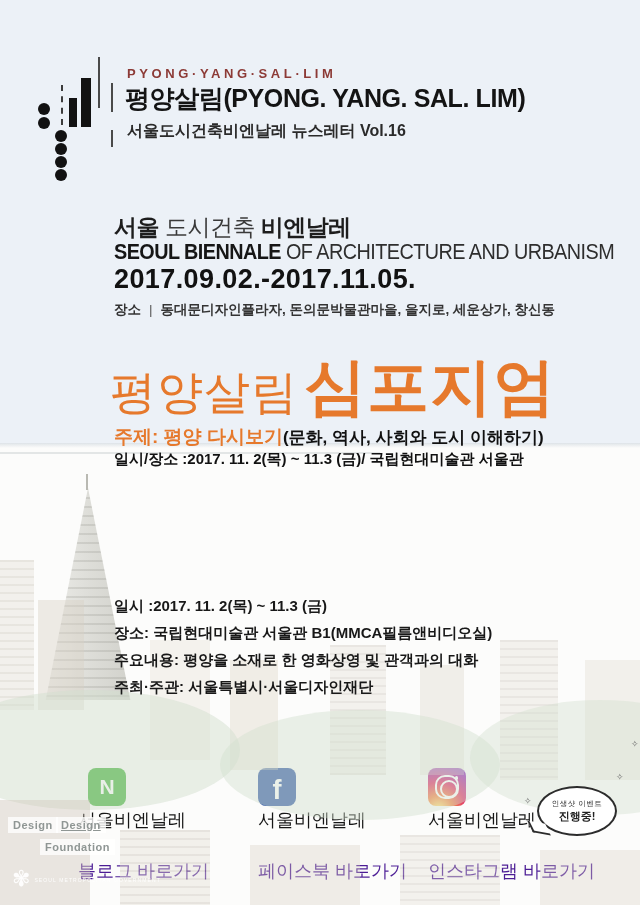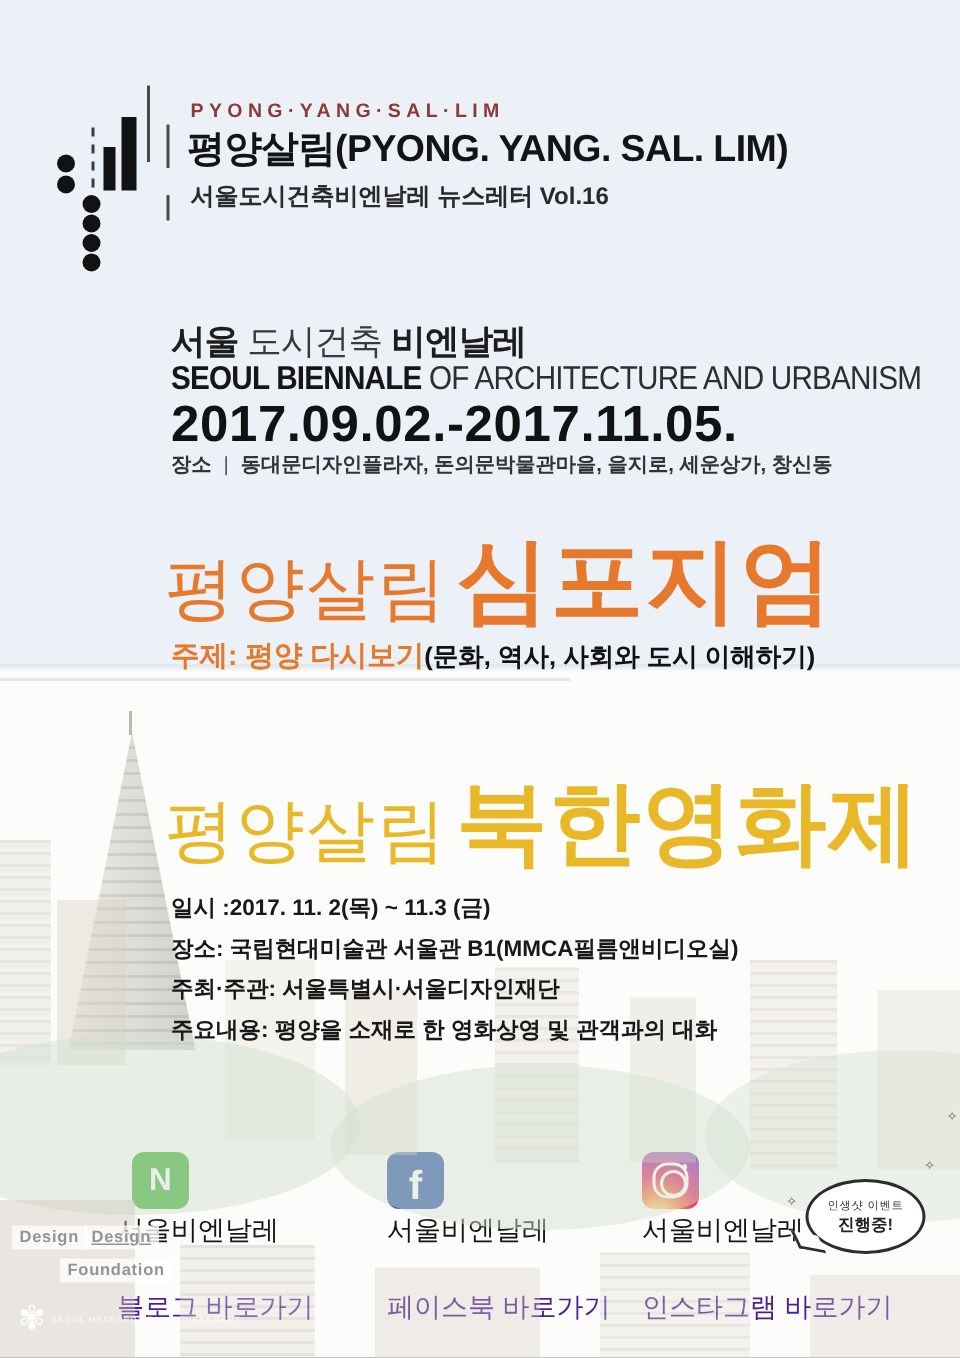--- a/index.html
+++ b/index.html
@@ -37,21 +37,21 @@
            letter-spacing:-0.4px;color:#141414;margin:0;z-index:3;}
   .m-sub{position:absolute;left:127px;top:121px;font-size:16px;font-weight:700;color:#2a2a2a;z-index:3;}
 
   
   .bn{z-index:3;}
   .bn-ko{left:114px;top:212px;font-size:23px;color:#1d1d1d;letter-spacing:-0.5px;}
   .bn-ko b{font-weight:800;} .bn-ko .lt{font-weight:300;color:#3a3a3a;}
   .bn-en{left:114px;top:239px;font-size:22px;white-space:nowrap;transform:scaleX(.9);
          transform-origin:left center;letter-spacing:-0.6px;color:#161616;}
   .bn-en b{font-weight:800;} .bn-en span{font-weight:400;color:#2e2e2e;}
-  .bn-dates{left:114px;top:264px;font-size:34px;font-weight:800;letter-spacing:.4px;color:#121212;}
+  .bn-dates{left:114px;top:264px;font-size:27px;font-weight:800;letter-spacing:.4px;color:#121212;}
   .bn-venue{left:114px;top:301px;font-size:13.5px;font-weight:600;color:#333;}
   .bn-venue .bar{margin:0 8px;color:#555;font-weight:400;}
 
   
   .sym-title{left:110px;top:345px;white-space:nowrap;z-index:3;}
   .t-light{font-weight:300;font-size:46px;letter-spacing:1px;}
   .t-bold{font-weight:900;font-size:62px;letter-spacing:1px;margin-left:6px;margin-top:43px;}
   .sym-sub{left:114px;top:424px;font-size:17px;z-index:3;}
   .sym-sub .lead{font-weight:700;font-size:19px;}
   .sym-sub .rest{font-weight:800;color:#111;}
@@ -151,29 +151,27 @@
   <div class="abs bn bn-venue">
     <span>장소</span><span class="bar">|</span><span>동대문디자인플라자, 돈의문박물관마을, 을지로, 세운상가, 창신동</span>
   </div>
 
   <div class="abs sym-title" style="color:#e6792c;">
     <span class="t-light">평양살림</span><span class="t-bold">심포지엄</span>
   </div>
   <div class="abs sym-sub">
     <span class="lead" style="color:#e6792c;">주제: 평양 다시보기</span><span class="rest">(문화, 역사, 사회와 도시 이해하기)</span>
   </div>
-
-  <div class="abs film-title" style="color:#e9b829;">
-    <span class="t-light">평양살림</span><span class="t-bold" style="font-size:61px;">북한영화제</span>
-  </div>
+  <div class="abs sym-when">일시/장소 :2017. 11. 2(목) ~ 11.3 (금)/ 국립현대미술관 서울관</div>
+
   <div class="abs film-lines">
     <div>일시 :2017. 11. 2(목) ~ 11.3 (금)</div>
     <div>장소: 국립현대미술관 서울관 B1(MMCA필름앤비디오실)</div>
+    <div>주요내용: 평양을 소재로 한 영화상영 및 관객과의 대화</div>
     <div>주최·주관: 서울특별시·서울디자인재단</div>
-    <div>주요내용: 평양을 소재로 한 영화상영 및 관객과의 대화</div>
   </div>
 
   <div class="soc">
     <div class="soc-ic" style="left:88px;top:768px;background:#3eb135;font-size:21px;font-weight:900;">
         <span>N</span>
       </div>
     <div class="soc-l1" style="left:78px;top:808px;">서울비엔날레</div>
     <div class="soc-l2" style="left:78px;top:831px;">블로그 바로가기</div>
   </div>
 

